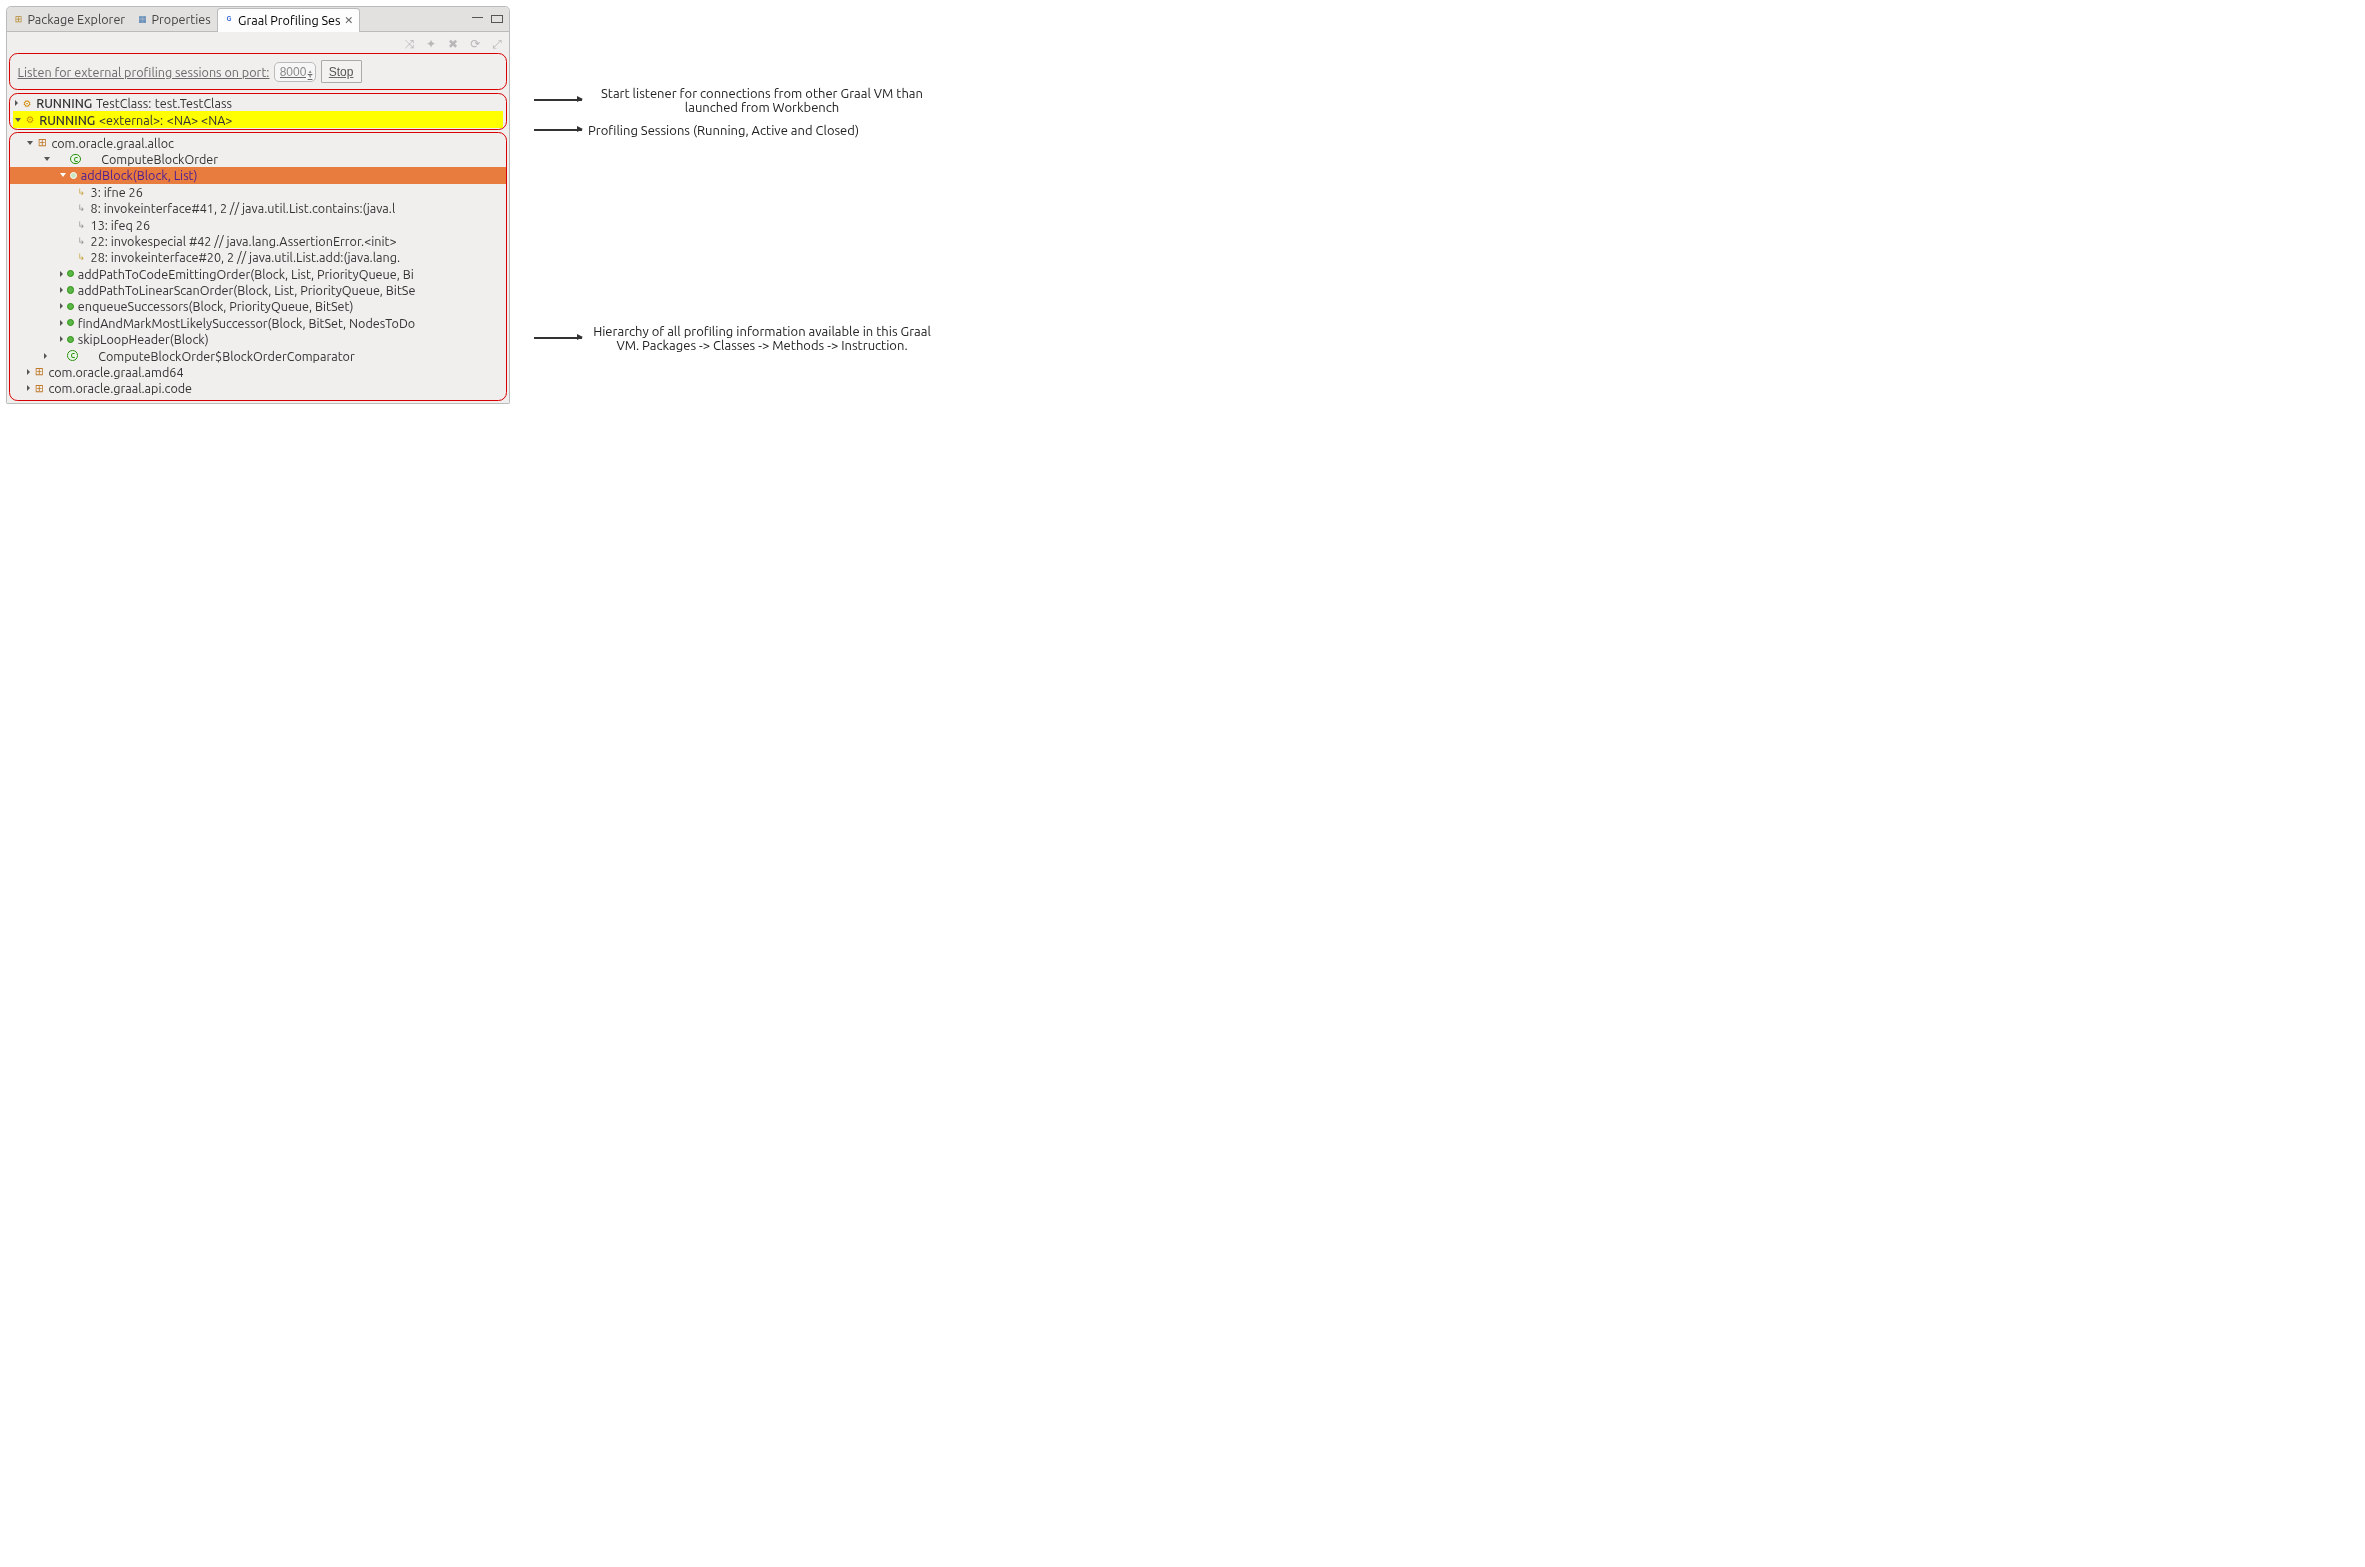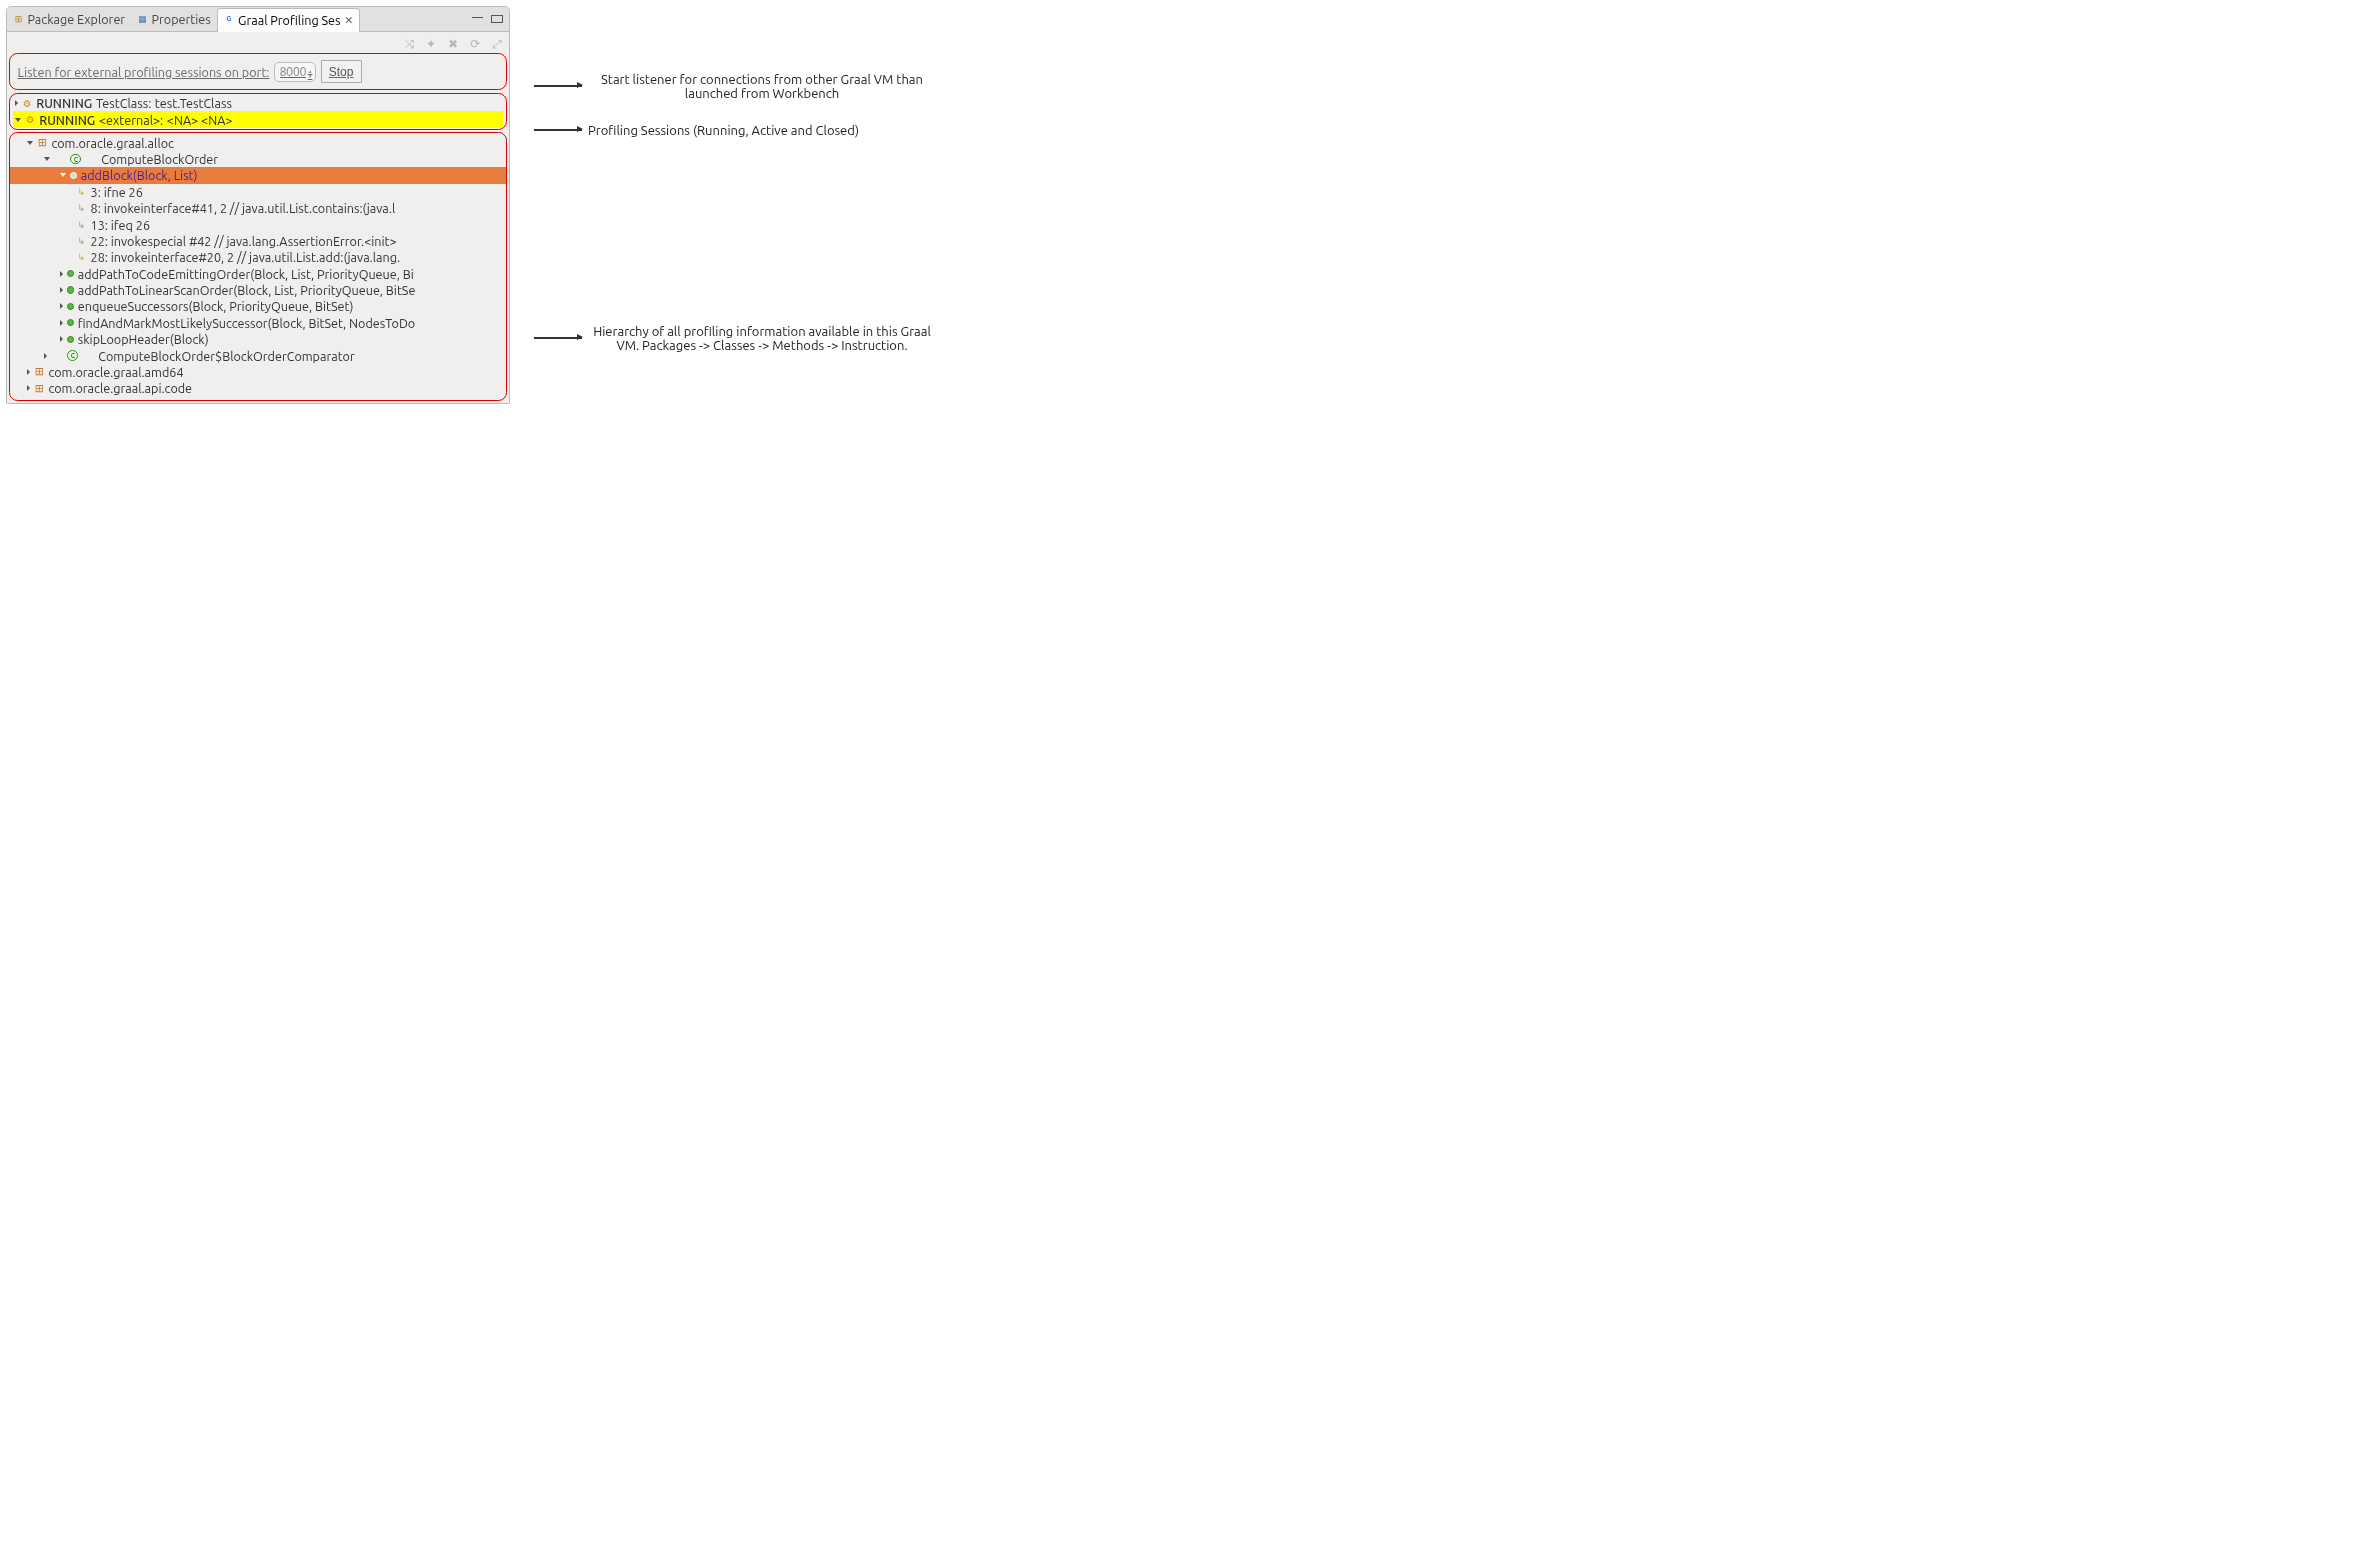--- a/index.html
+++ b/index.html
@@ -380,21 +380,21 @@
     </div>
     <div class="row pad1">
       <span class="arrow"></span>
       <span class="pkg-icon">⊞</span>
       <span>com.oracle.graal.api.code</span>
     </div>
   </div>
 </div>
 
 <div class="annots" style="height:540px;">
-  <div class="annot-row" style="top:66px;">
+  <div class="annot-row" style="top:80px;">
     <span class="annot-arrow"></span>
     <span class="annot-text">Start listener for connections from other Graal VM than launched from Workbench</span>
   </div>
   <div class="annot-row" style="top:117px;">
     <span class="annot-arrow"></span>
     <span class="annot-text">Profiling Sessions (Running, Active and Closed)</span>
   </div>
   <div class="annot-row" style="top:318px;">
     <span class="annot-arrow"></span>
     <span class="annot-text">Hierarchy of all profiling information available in this Graal VM. Packages -&gt; Classes -&gt; Methods -&gt; Instruction.</span>

